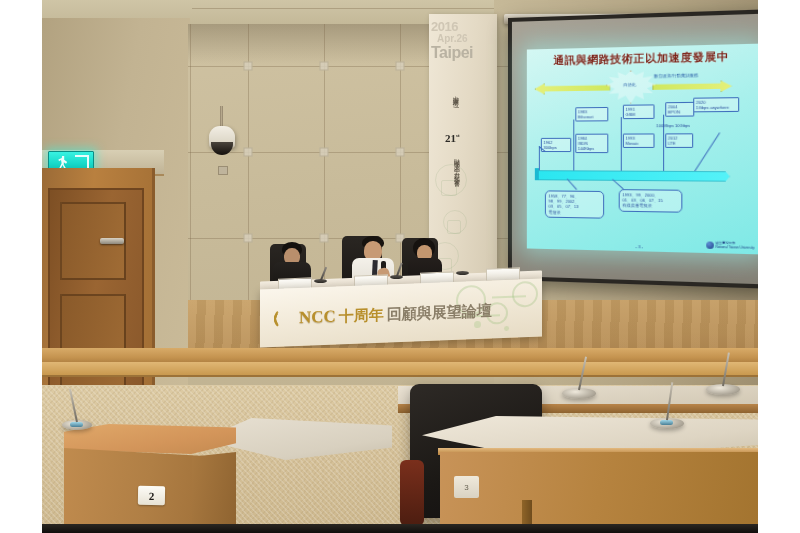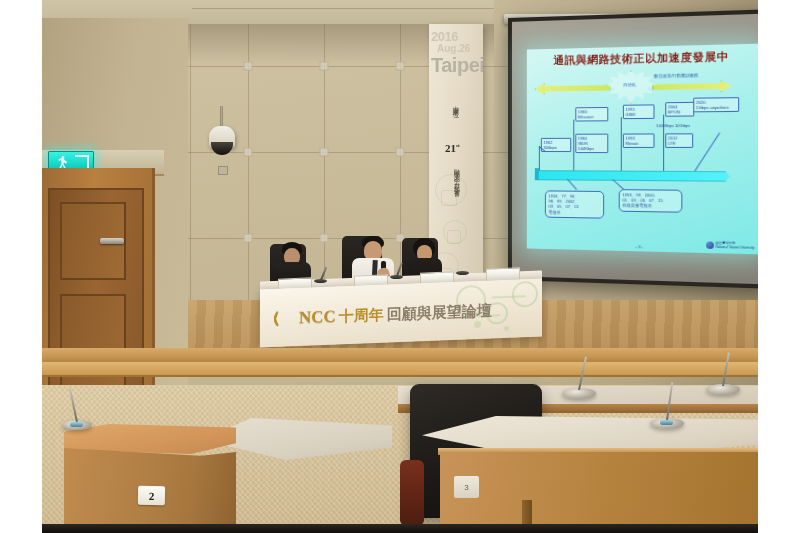--- a/index.html
+++ b/index.html
@@ -184,27 +184,27 @@
 
   
   .chair{position:absolute;background:linear-gradient(180deg,#2a2622 0%,#191613 100%);
     border-radius:5px 5px 2px 2px;}
   .person{position:absolute;}
   .head{position:absolute;border-radius:48% 48% 42% 42%;}
   .torso{position:absolute;border-radius:7px 7px 2px 2px;}
   .hair{position:absolute;border-radius:50% 50% 40% 40%;}
 
   
-  .vbanner{position:absolute;left:387px;top:24px;width:54px;height:272px;
+  .vbanner{position:absolute;left:387px;top:14px;width:68px;height:272px;
     background:linear-gradient(96deg,#efe7d6 0%,#e4dac5 50%,#d4c9b1 100%);
     box-shadow:2px 2px 6px rgba(0,0,0,.25);overflow:hidden;}
   .vb-year{position:absolute;left:2px;top:6px;font-family:"Liberation Sans",sans-serif;
     font-size:13px;color:#cfc6b4;font-weight:bold;line-height:1.0;letter-spacing:-.5px;}
   .vb-date{position:absolute;left:8px;top:19px;font-size:10px;color:#cfc6b4;font-weight:bold;}
-  .vb-city{position:absolute;left:2px;top:30px;font-size:20px;color:#b9b2a2;font-weight:bold;letter-spacing:-.5px;}
+  .vb-city{position:absolute;left:2px;top:30px;font-size:16px;color:#b9b2a2;font-weight:bold;letter-spacing:-.5px;}
   .vb-vert{position:absolute;left:19px;top:76px;width:12px;
     writing-mode:vertical-rl;text-orientation:upright;
     font-family:"Liberation Serif",serif;font-size:6.5px;color:#4a4236;
     letter-spacing:2px;line-height:1.1;}
   .vb-21{position:absolute;left:16px;top:118px;font-family:"Liberation Serif",serif;
     font-weight:bold;font-size:11px;color:#2c2a26;}
   .vb-21 i{font-size:5px;font-style:normal;vertical-align:super;}
   .vb-deco{position:absolute;border-radius:50%;border:1.5px solid rgba(150,175,130,.22);}
   .vb-sq{position:absolute;border:1.5px solid rgba(150,175,130,.22);border-radius:2px;}
 
@@ -324,21 +324,21 @@
     <div class="rdoor"></div>
 
     <div class="vbanner">
       <div class="vb-deco" style="left:6px;top:150px;width:30px;height:30px;"></div>
       <div class="vb-deco" style="left:14px;top:196px;width:22px;height:22px;"></div>
       <div class="vb-deco" style="left:2px;top:228px;width:26px;height:26px;"></div>
       <div class="vb-sq" style="left:12px;top:166px;width:14px;height:14px;"></div>
       <div class="vb-sq" style="left:18px;top:206px;width:12px;height:12px;"></div>
       <div class="vb-sq" style="left:8px;top:244px;width:13px;height:13px;"></div>
       <div class="vb-year">2016</div>
-      <div class="vb-date">Aug.26</div>
+      <div class="vb-date">Apr.26</div>
       <div class="vb-city">Taipei</div>
       <div class="vb-vert">主辦單位：</div>
       <div class="vb-21">21<i>st</i></div>
       <div class="vb-vert" style="top:140px;left:19px;font-size:6px;">財團法人二十一世紀基金會</div>
     </div>
 
     <div class="screen-roller"></div>
     <div class="screen-box">
       <div class="screen-surface">
         <div class="slide">

